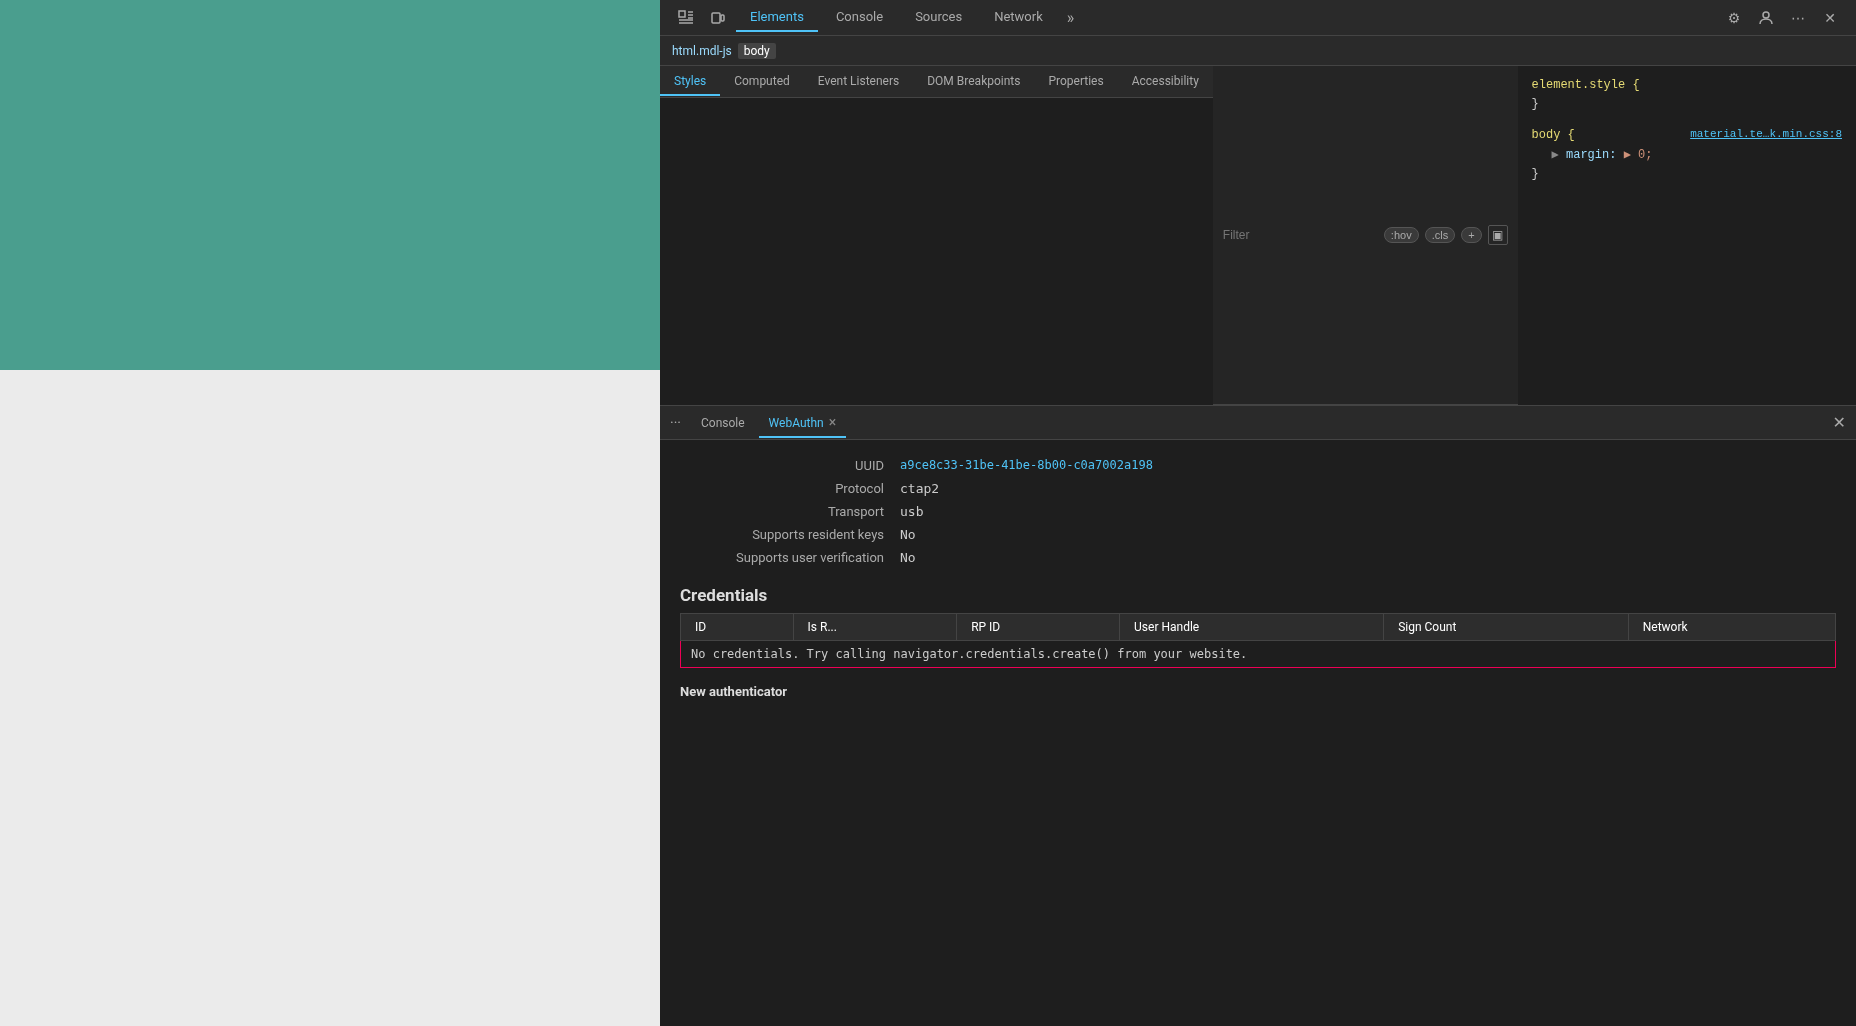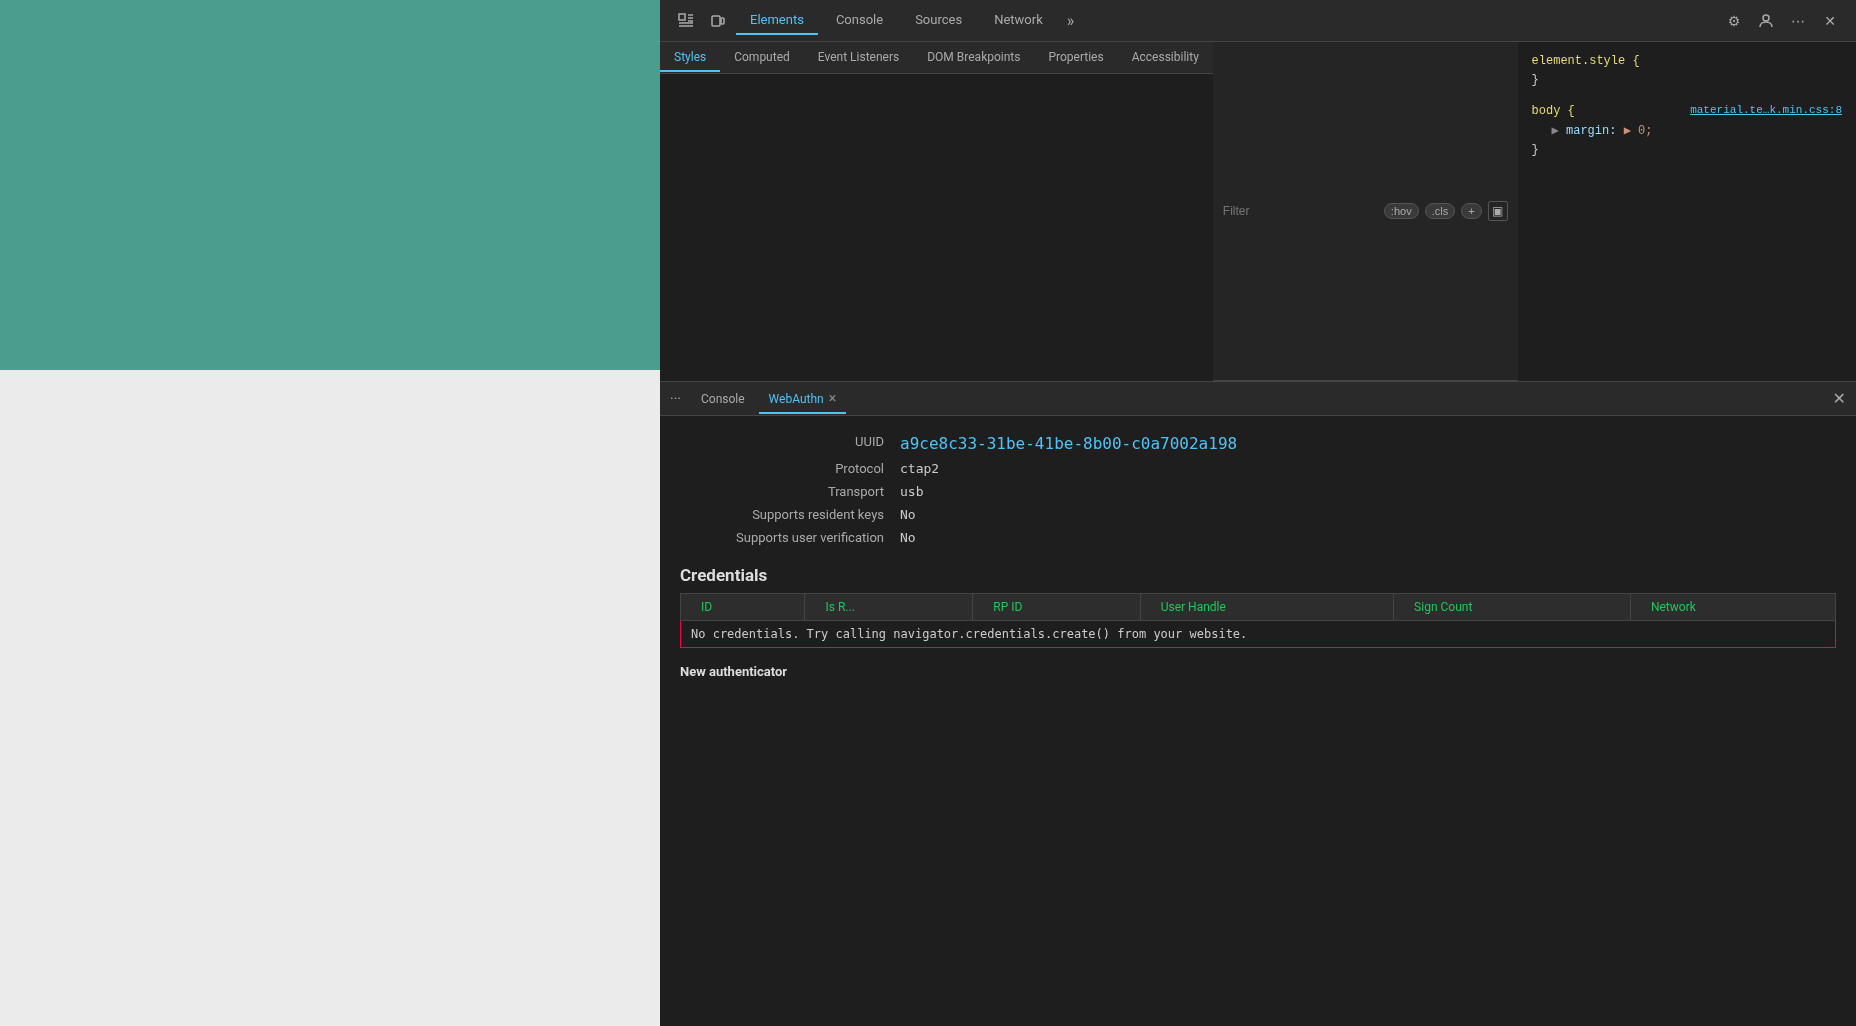--- a/index.html
+++ b/index.html
@@ -75,21 +75,21 @@
       background-color: #1e1e1e;
       display: flex;
       flex-direction: column;
       color: #ccc;
       font-size: 12px;
     }
 
     
     .devtools-topbar {
       background-color: #2a2a2a;
-      height: 42px;
+      height: 36px;
       display: flex;
       align-items: center;
       padding: 0 12px;
       gap: 4px;
       border-bottom: 1px solid #444;
     }
     .devtools-icon-btn {
       width: 28px;
       height: 28px;
       display: flex;
@@ -308,41 +308,41 @@
       color: #aaa;
       padding-right: 16px;
       flex-shrink: 0;
     }
     .info-value {
       color: #ccc;
       font-family: 'Consolas', monospace;
     }
     .info-value.uuid {
       color: #4fc3f7;
-      font-size: 16px;
+      font-size: 12px;
     }
 
     .credentials-section {
       margin-top: 8px;
     }
     .credentials-title {
       font-weight: bold;
       color: #ddd;
       font-size: 17px;
       margin-bottom: 8px;
     }
     .credentials-table {
       width: 100%;
       border-collapse: collapse;
       font-size: 12px;
     }
     .credentials-table th {
       background-color: #2d2d2d;
-      color: #22c55e;
-      padding: 6px 20px;
+      color: #ffffff;
+      padding: 6px 14px;
       text-align: left;
       border: 1px solid #444;
       font-weight: normal;
     }
     .credentials-table td {
       padding: 6px 10px;
       border: 1px solid #555;
       color: #ccc;
     }
     .no-credentials-row td {
@@ -402,20 +402,24 @@
         <svg width="16" height="16" viewBox="0 0 16 16" fill="none">
           <circle cx="8" cy="5" r="3" stroke="#aaa" stroke-width="1.5" fill="none"></circle>
           <path d="M2 14c0-3 2.5-5 6-5s6 2 6 5" stroke="#aaa" stroke-width="1.5" fill="none"></path>
         </svg>
       </button>
       <button class="devtools-icon-btn">⋯</button>
       <button class="devtools-icon-btn">✕</button>
     </div>
   </div>
 
+  <div class="devtools-breadcrumb">
+    <span class="breadcrumb-item tag">html.mdl-js</span>
+    <span class="breadcrumb-item active">body</span>
+  </div>
 
   <div class="devtools-main">
 
     <div class="elements-panel">
       <div class="styles-panel">
 
         <div class="styles-tabs">
           <div class="styles-tab active">Styles</div>
           <div class="styles-tab">Computed</div>
           <div class="styles-tab">Event Listeners</div>

